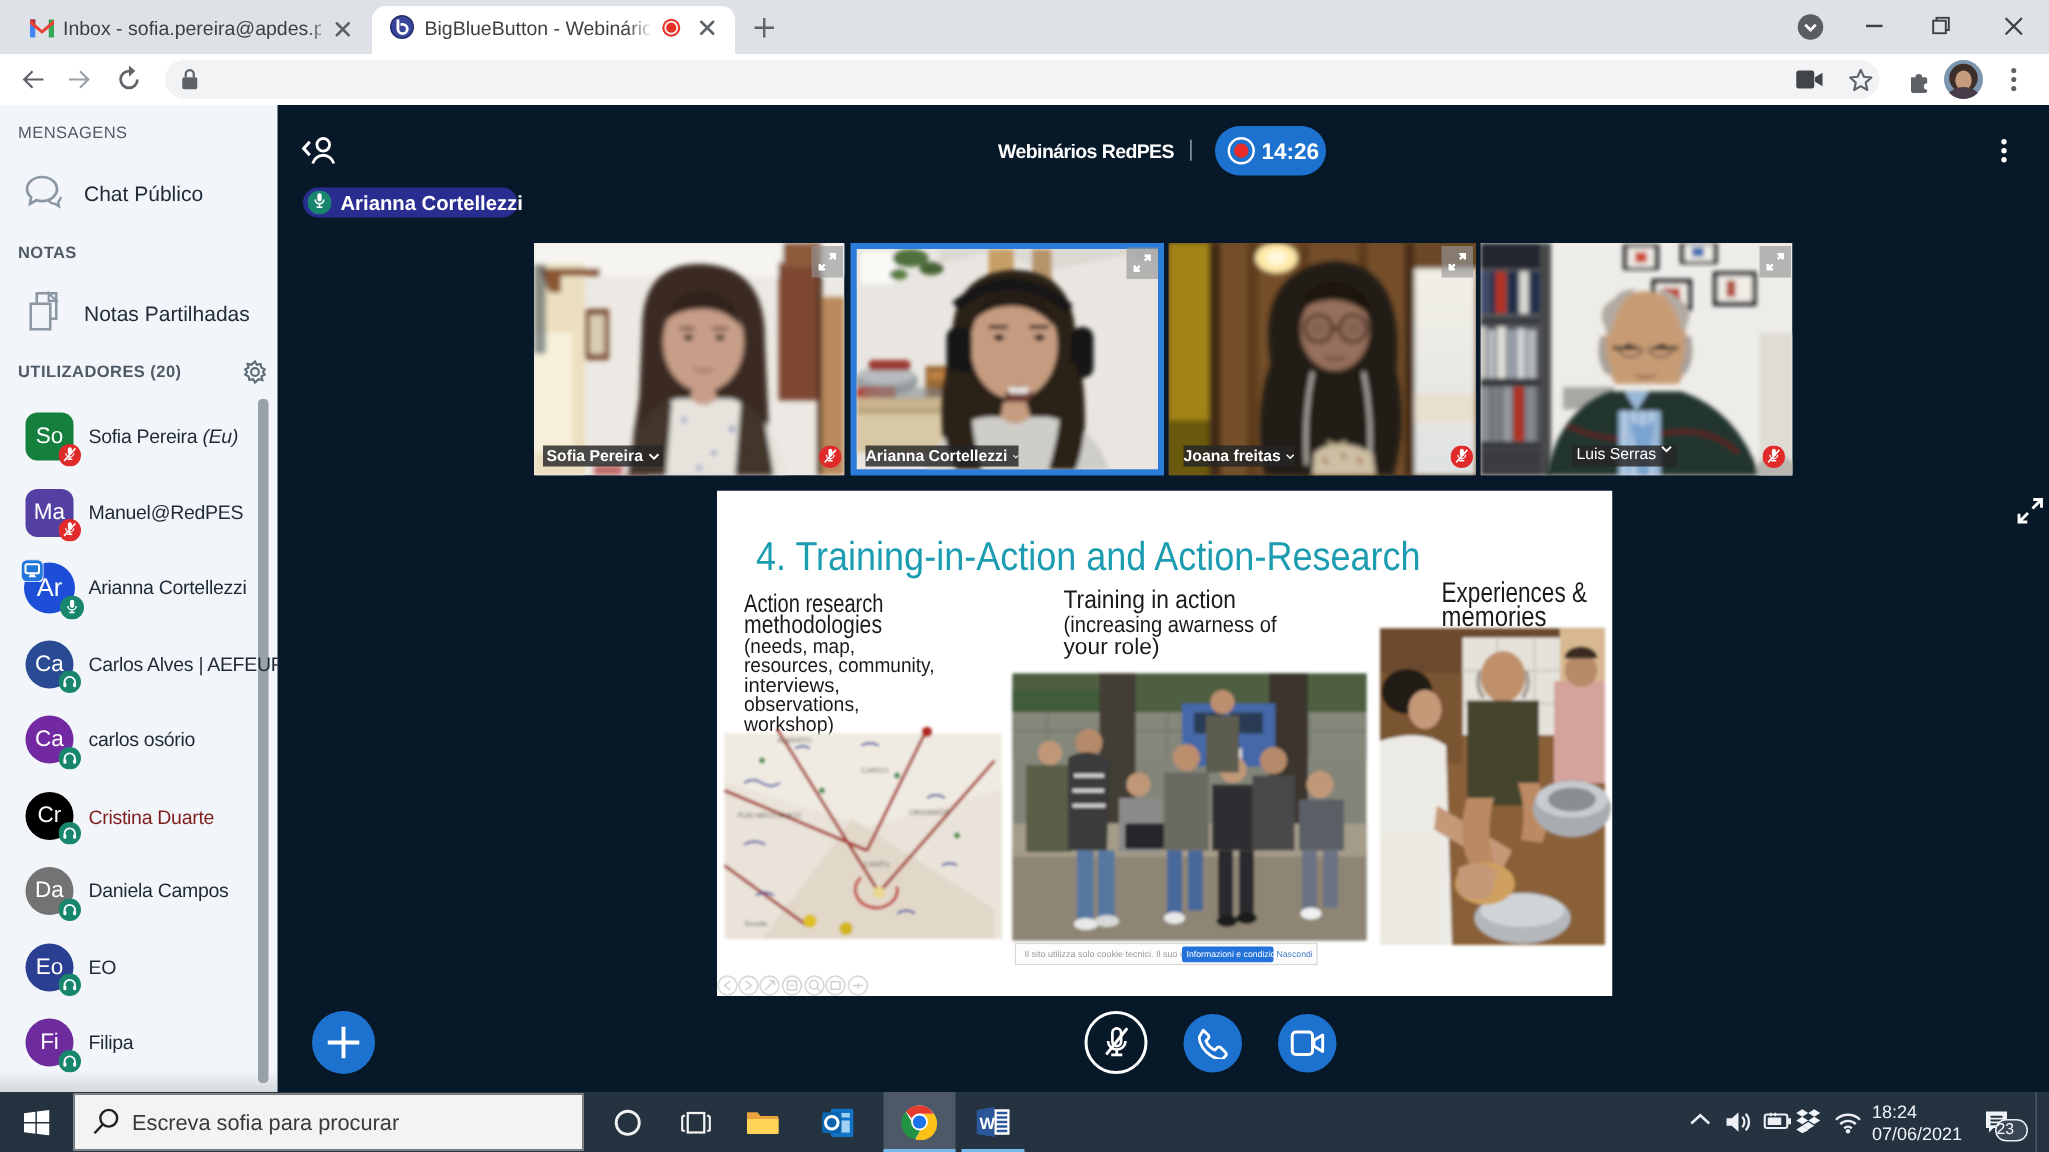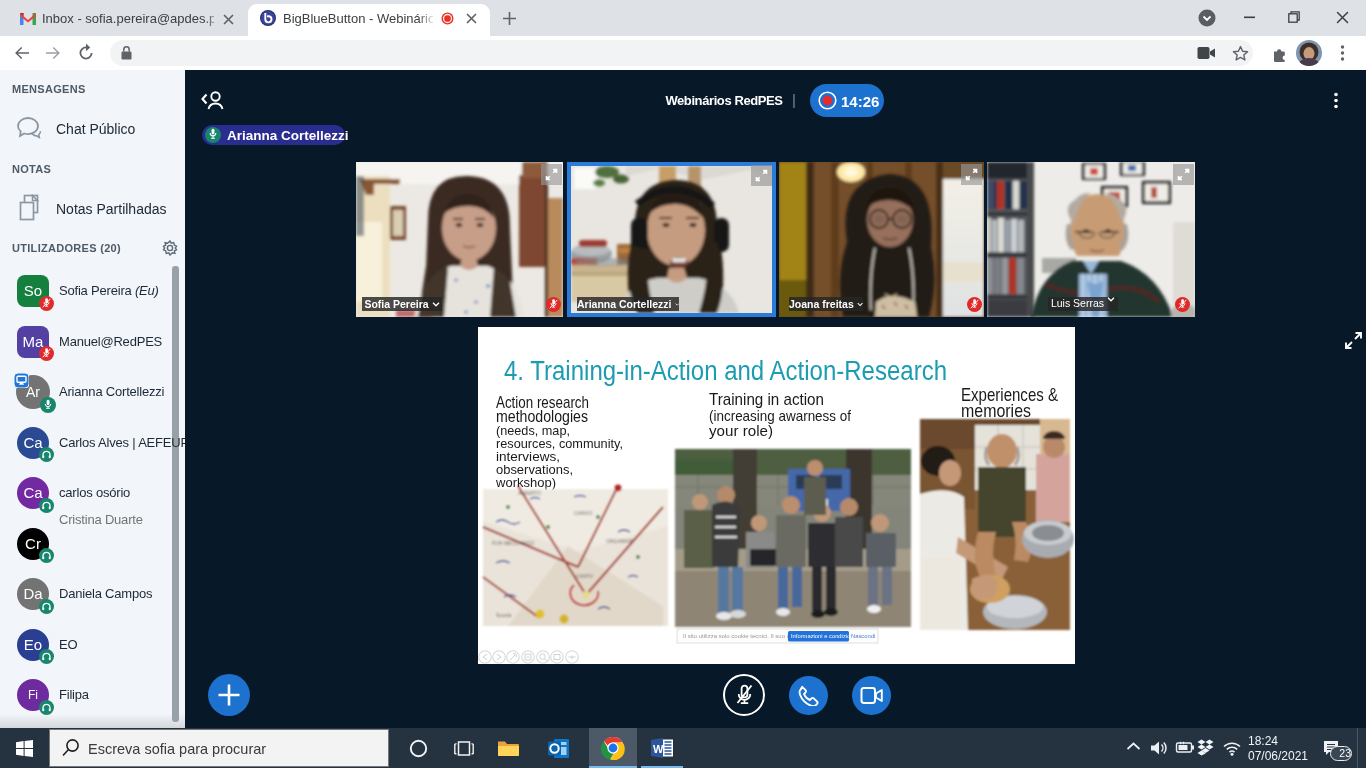--- a/index.html
+++ b/index.html
@@ -98,21 +98,21 @@
     </g>
   </svg>
   <svg class="a" style="left:1337px;top:8px" width="11" height="18" viewBox="0 0 11 18">
     <circle cx="5.5" cy="3" r="1.7" fill="#5f6368"></circle>
         <circle cx="5.5" cy="9" r="1.7" fill="#5f6368"></circle>
         <circle cx="5.5" cy="15" r="1.7" fill="#5f6368"></circle>
   </svg>
 </div>
 
 <div class="a" style="left:0;top:70px;width:185px;height:658px;background:#f2f5f9;overflow:hidden">
-  <div class="a" style="left:12px;top:13px;font-size:11px;font-weight:bold;letter-spacing:0.3px;color:#4e5a66">MENSAGENS</div>
+  <div class="a" style="left:12px;top:13px;font-size:11px;font-weight:normal;letter-spacing:0.3px;color:#4e5a66">MENSAGENS</div>
   <svg class="a" style="left:16px;top:46px" width="27" height="24" viewBox="0 0 27 24">
     <path d="M12 2 C6.5 2 2 5.6 2 10 c0 2.1 1 4 2.7 5.4 L4 20 l4.2-2.5 c1.2 .4 2.5 .6 3.8 .6 5.5 0 10-3.6 10-8.05 S17.5 2 12 2 z" fill="none" stroke="#8b98a3" stroke-width="1.8"></path>
     <path d="M17 16.5 c.6 2 2.3 3.3 4.5 3.3 l2.8 1.7 -.5-2.9 c1-.8 1.7-2 1.7-3.3" transform="translate(-1,0)" fill="none" stroke="#8b98a3" stroke-width="1.6"></path>
   </svg>
   <div class="a" style="left:56px;top:51px;font-size:14px;color:#202c38">Chat Público</div>
   <div class="a" style="left:12px;top:93px;font-size:11px;font-weight:bold;letter-spacing:0.3px;color:#4e5a66">NOTAS</div>
   <svg class="a" style="left:18px;top:124px" width="24" height="28" viewBox="0 0 24 28">
     <rect x="6.5" y="1.5" width="13" height="17" fill="none" stroke="#8b98a3" stroke-width="1.7"></rect>
     <path d="M14.5 1.5 l5 5 h-5 z" fill="#f2f5f9" stroke="#8b98a3" stroke-width="1.5"></path>
     <rect x="2.5" y="8.5" width="13" height="17" fill="#f2f5f9" stroke="#8b98a3" stroke-width="1.7"></rect>
@@ -141,21 +141,21 @@
 <div class="a" style="left:17px;top:255.5px;width:32px;height:32px;border-radius:8px;background:#5340a2;color:#fff;font-size:15px;text-align:center;line-height:32px">Ma</div>
 <svg class="a" style="left:38.5px;top:276.0px" width="15" height="15" viewBox="0 0 18 18">
         <circle cx="9" cy="9" r="9" fill="#e12b2b"></circle>
         <g transform="translate(0,1)">
           <path d="M7.5 3.2 a1.6 1.6 0 0 1 3.2 0 v3 a1.6 1.6 0 0 1 -3.2 0 z" fill="#fff"></path>
           <path d="M5.9 6.3 a3.1 3.1 0 0 0 6.2 0 M9 9.4 v1.6 M7 11.2 h4" stroke="#fff" stroke-width="1.1" fill="none"></path>
         </g>
         <path d="M4.5 13.5 L13.5 3.5" stroke="#fff" stroke-width="1.2"></path>
       </svg>
 <div class="a" style="left:59px;top:263.5px;font-size:13px;letter-spacing:-0.2px;color:#1d2935;white-space:nowrap">Manuel@RedPES</div>
-<div class="a" style="left:16px;top:305.0px;width:34px;height:34px;border-radius:50%;background:#737373;color:#fff;font-size:14px;text-align:center;line-height:34px">Ar</div>
+<div class="a" style="left:16px;top:305.0px;width:34px;height:34px;border-radius:50%;background:#1d4ed8;color:#fff;font-size:17px;text-align:center;line-height:34px">Ar</div>
 <svg class="a" style="left:39.5px;top:326.5px" width="16" height="16" viewBox="0 0 18 18">
         <circle cx="9" cy="9" r="9" fill="#17866c"></circle>
         <g transform="translate(0,1.5)">
           <path d="M7.5 3.2 a1.6 1.6 0 0 1 3.2 0 v3 a1.6 1.6 0 0 1 -3.2 0 z" fill="#fff"></path>
           <path d="M5.9 6.3 a3.1 3.1 0 0 0 6.2 0 M9 9.4 v1.6 M7 11.2 h4" stroke="#fff" stroke-width="1.1" fill="none"></path>
         </g>
       </svg>
 <svg class="a" style="left:14px;top:303.0px" width="15" height="15" viewBox="0 0 15 15">
         <rect x="0" y="0" width="15" height="15" rx="4" fill="#2176d9" stroke="#f2f5f9" stroke-width="1"></rect>
         <rect x="3" y="3.2" width="9" height="6" rx="1" fill="none" stroke="#fff" stroke-width="1.4"></rect>
@@ -178,38 +178,38 @@
         <rect x="11.7" y="9.8" width="2.4" height="3.6" rx="1.1" fill="#fff"></rect>
       </svg>
 <div class="a" style="left:59px;top:415px;font-size:13px;letter-spacing:-0.2px;color:#1d2935;white-space:nowrap">carlos osório</div>
 <div class="a" style="left:17px;top:457.5px;width:32px;height:32px;border-radius:50%;background:#000000;color:#fff;font-size:15px;text-align:center;line-height:32px">Cr</div>
 <svg class="a" style="left:38.5px;top:478.0px" width="15" height="15" viewBox="0 0 18 18">
         <circle cx="9" cy="9" r="9" fill="#17866c"></circle>
         <path d="M4.8 10.5 v-1.2 a4.2 4.2 0 0 1 8.4 0 v1.2" fill="none" stroke="#fff" stroke-width="1.5"></path>
         <rect x="3.9" y="9.8" width="2.4" height="3.6" rx="1.1" fill="#fff"></rect>
         <rect x="11.7" y="9.8" width="2.4" height="3.6" rx="1.1" fill="#fff"></rect>
       </svg>
-<div class="a" style="left:59px;top:442px;font-size:13px;letter-spacing:-0.2px;color:#737373;white-space:nowrap">Cristina Duarte</div>
+<div class="a" style="left:59px;top:467px;font-size:13px;letter-spacing:-0.2px;color:#7f1d1d;white-space:nowrap">Cristina Duarte</div>
 <div class="a" style="left:17px;top:508.0px;width:32px;height:32px;border-radius:50%;background:#737373;color:#fff;font-size:15px;text-align:center;line-height:32px">Da</div>
 <svg class="a" style="left:38.5px;top:528.5px" width="15" height="15" viewBox="0 0 18 18">
         <circle cx="9" cy="9" r="9" fill="#17866c"></circle>
         <path d="M4.8 10.5 v-1.2 a4.2 4.2 0 0 1 8.4 0 v1.2" fill="none" stroke="#fff" stroke-width="1.5"></path>
         <rect x="3.9" y="9.8" width="2.4" height="3.6" rx="1.1" fill="#fff"></rect>
         <rect x="11.7" y="9.8" width="2.4" height="3.6" rx="1.1" fill="#fff"></rect>
       </svg>
 <div class="a" style="left:59px;top:516px;font-size:13px;letter-spacing:-0.2px;color:#1d2935;white-space:nowrap">Daniela Campos</div>
 <div class="a" style="left:17px;top:558.5px;width:32px;height:32px;border-radius:50%;background:#2a3e92;color:#fff;font-size:15px;text-align:center;line-height:32px">Eo</div>
 <svg class="a" style="left:38.5px;top:579.0px" width="15" height="15" viewBox="0 0 18 18">
         <circle cx="9" cy="9" r="9" fill="#17866c"></circle>
         <path d="M4.8 10.5 v-1.2 a4.2 4.2 0 0 1 8.4 0 v1.2" fill="none" stroke="#fff" stroke-width="1.5"></path>
         <rect x="3.9" y="9.8" width="2.4" height="3.6" rx="1.1" fill="#fff"></rect>
         <rect x="11.7" y="9.8" width="2.4" height="3.6" rx="1.1" fill="#fff"></rect>
       </svg>
 <div class="a" style="left:59px;top:566.5px;font-size:13px;letter-spacing:-0.2px;color:#1d2935;white-space:nowrap">EO</div>
-<div class="a" style="left:17px;top:609.0px;width:32px;height:32px;border-radius:50%;background:#6d2b9e;color:#fff;font-size:12px;text-align:center;line-height:32px">Fi</div>
+<div class="a" style="left:17px;top:609.0px;width:32px;height:32px;border-radius:50%;background:#6d2b9e;color:#fff;font-size:15px;text-align:center;line-height:32px">Fi</div>
 <svg class="a" style="left:38.5px;top:629.5px" width="15" height="15" viewBox="0 0 18 18">
         <circle cx="9" cy="9" r="9" fill="#17866c"></circle>
         <path d="M4.8 10.5 v-1.2 a4.2 4.2 0 0 1 8.4 0 v1.2" fill="none" stroke="#fff" stroke-width="1.5"></path>
         <rect x="3.9" y="9.8" width="2.4" height="3.6" rx="1.1" fill="#fff"></rect>
         <rect x="11.7" y="9.8" width="2.4" height="3.6" rx="1.1" fill="#fff"></rect>
       </svg>
 <div class="a" style="left:59px;top:617px;font-size:13px;letter-spacing:-0.2px;color:#1d2935;white-space:nowrap">Filipa</div>
 </div>
 
 <div class="a" style="left:185px;top:70px;width:1181px;height:658px;background:#071829"></div>
@@ -760,15 +760,15 @@
   <svg class="a" style="left:1222px;top:12px" width="20" height="16" viewBox="0 0 20 16">
     <path d="M2 6.5 a11.3 11.3 0 0 1 16 0 M4.8 9.4 a7.4 7.4 0 0 1 10.4 0 M7.5 12.2 a3.6 3.6 0 0 1 5 0" fill="none" stroke="#ecf0f4" stroke-width="1.6"></path>
     <circle cx="10" cy="14.2" r="1.5" fill="#ecf0f4"></circle>
   </svg>
   <div class="a" style="left:1248px;top:6px;width:60px;height:13px;font-size:12px;color:#f2f5f8;text-align:left">18:24</div>
   <div class="a" style="left:1243px;top:21px;width:70px;height:13px;font-size:12px;color:#f2f5f8;text-align:center">07/06/2021</div>
   <svg class="a" style="left:1322px;top:11px" width="18" height="18" viewBox="0 0 18 18">
     <path d="M2 2 H16 V13 H7 L4 16 V13 H2 Z" fill="#eef2f6"></path>
     <path d="M5 5.5 h8 M5 8 h8 M5 10.5 h5" stroke="#253240" stroke-width="1.2"></path>
   </svg>
-  <div class="a" style="left:1330px;top:18px;width:22px;height:15px;border-radius:8px;background:#394653;border:1.2px solid #e8ecf0;color:#fff;font-size:10.5px;text-align:right;line-height:13px">23</div>
+  <div class="a" style="left:1330px;top:18px;width:22px;height:15px;border-radius:8px;background:#394653;border:1.2px solid #e8ecf0;color:#fff;font-size:10.5px;text-align:left;line-height:13px">23</div>
   <div class="a" style="left:1357px;top:0;width:1px;height:40px;background:#4a5866"></div>
 </div>
 </div>
 </body></html>

